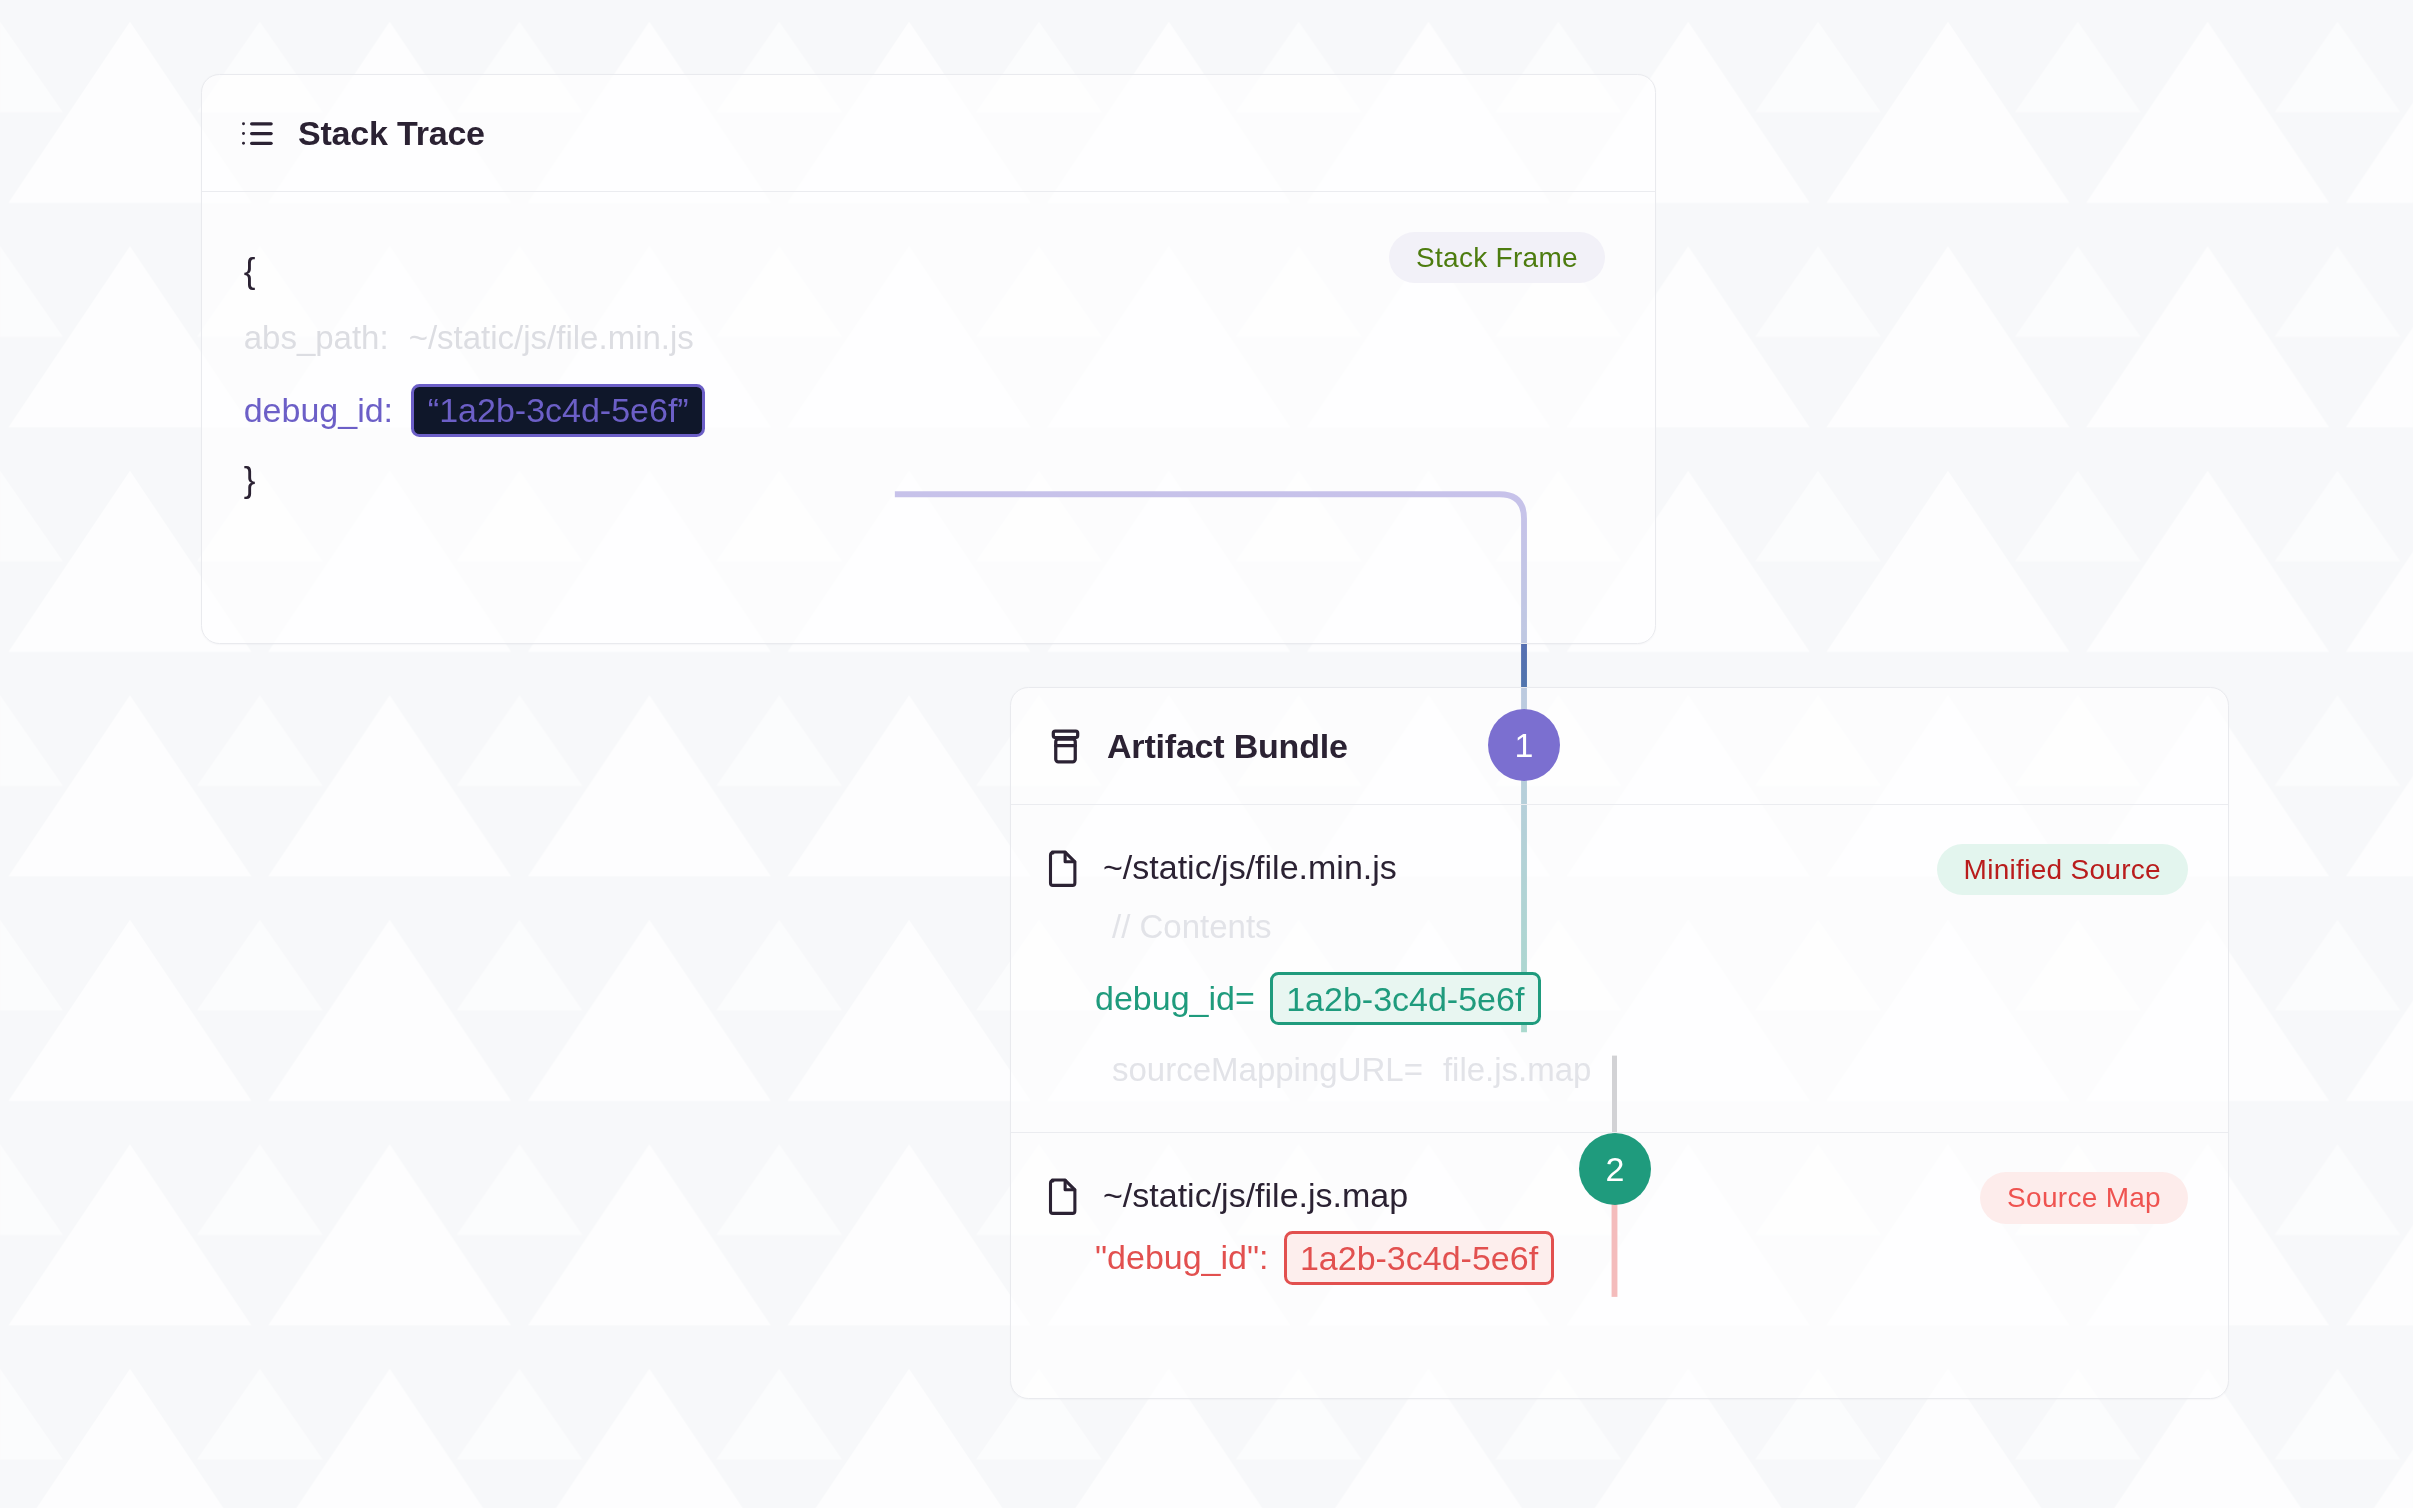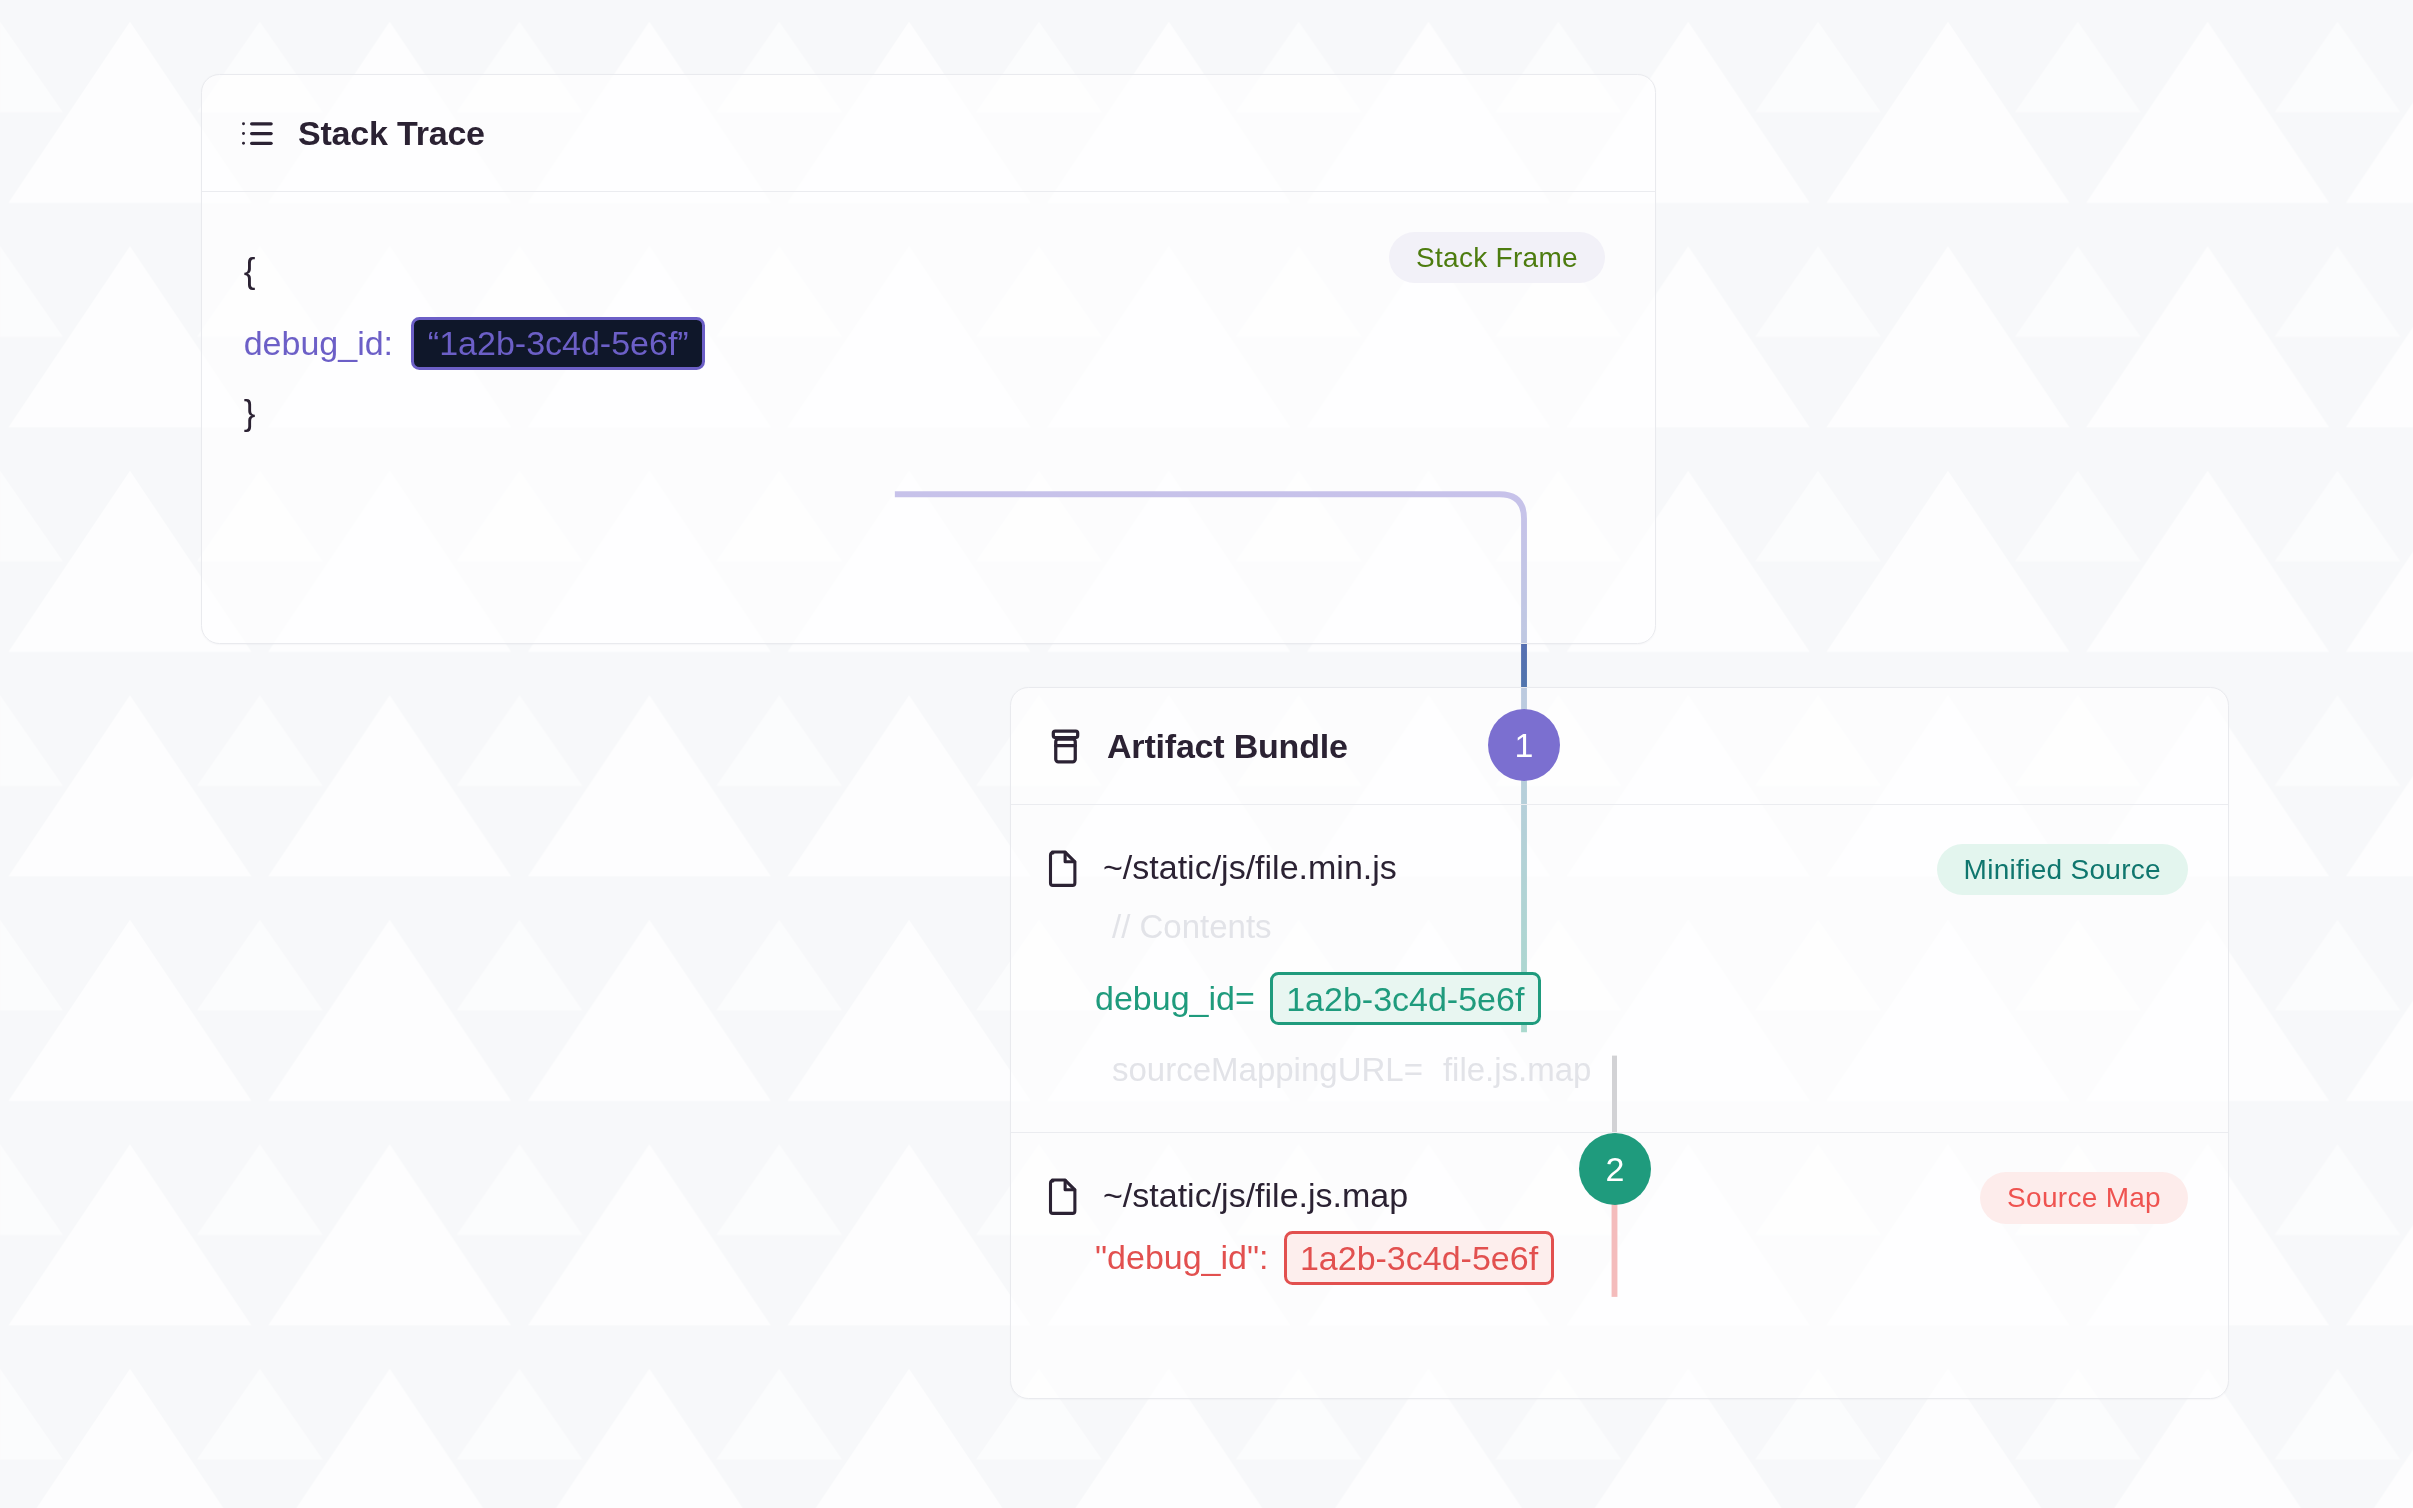--- a/index.html
+++ b/index.html
@@ -148,21 +148,21 @@
     line-height: 1;
     padding: 11.7px 27px;
   }
   .badge-stackframe {
     color: #4d7c0f;
     background: #f2f1f8;
     right: 50px;
     top: 40px;
   }
   .badge-minified {
-    color: #0f766e;
+    color: #b91c1c;
     background: #e3f5ee;
   }
   .badge-sourcemap {
     color: #ef5350;
     background: #fdeceb;
   }
 
   
   #artifact-panel {
     left: 1010px;
@@ -291,20 +291,23 @@
 
     <div class="panel-body">
 
       <span class="badge badge-stackframe">Stack Frame</span>
 
       <div class="code-line">
         <span class="brace">{</span>
       </div>
 
 
+      <div class="dim-line">
+        <span class="key">abs_path:</span><span>~/static/js/file.min.js</span>
+      </div>
 
       <div class="st-debug-row">
         <span class="st-debug-key">debug_id:</span>
         <span class="chip chip-purple">“1a2b-3c4d-5e6f”</span>
       </div>
 
       <div class="code-line">
         <span class="brace">}</span>
       </div>
 

